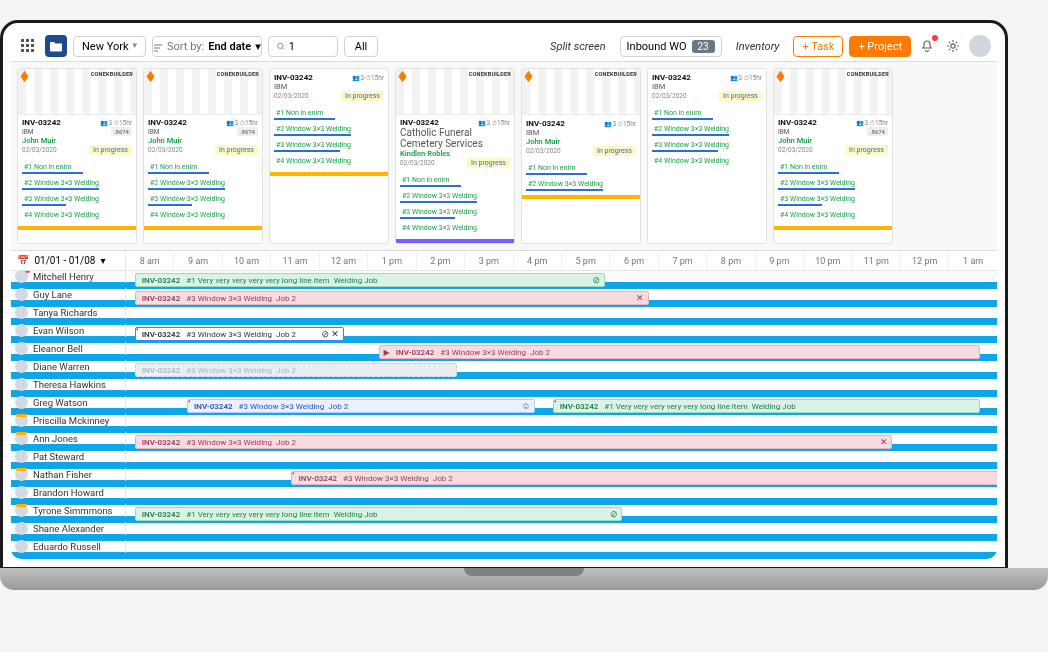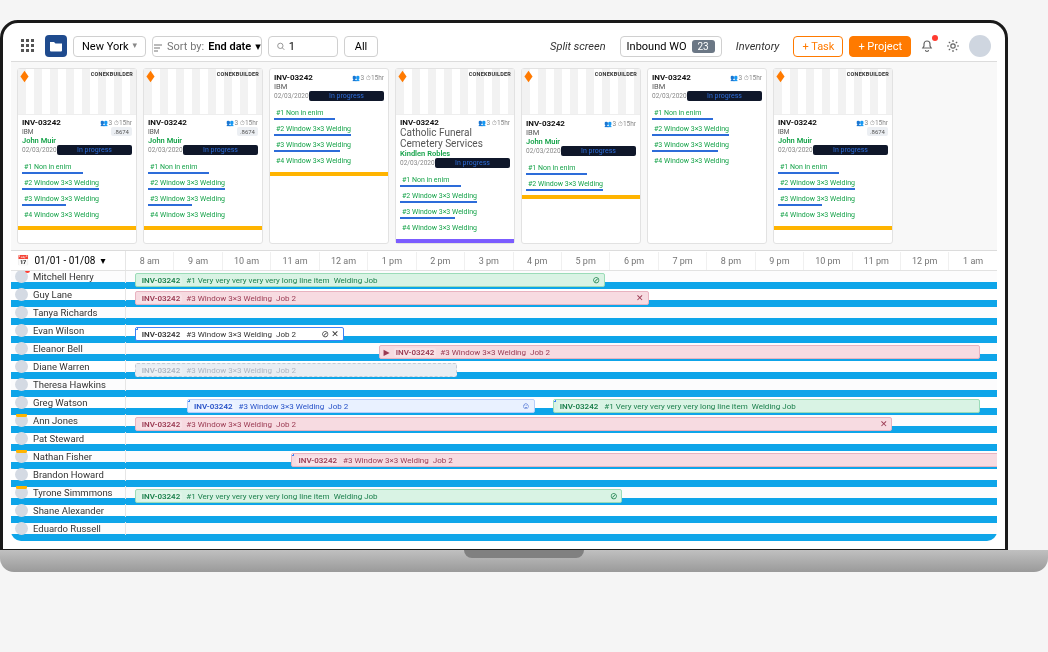--- a/index.html
+++ b/index.html
@@ -36,21 +36,21 @@
 .card { width:120px; background:#fff; border:1px solid #e2e2e2; border-radius:3px; font-size:7.5px; display:flex; flex-direction:column; position:relative; }
 .card .thumb { height:46px; background:repeating-linear-gradient(90deg,#f2f2f2 0 8px,#fff 8px 16px),#fafafa; border-bottom:1px solid #eee; position:relative; }
 .card .thumb::after{ content:"CONEKBUILDER"; position:absolute; right:3px; top:2px; font-size:5.5px; color:#333; font-weight:700; letter-spacing:0.2px; }
 .card .thumb::before{ content:""; position:absolute; left:3px; top:4px; width:7px; height:7px; background:#ff7a00; transform:rotate(45deg) skew(10deg,10deg); }
 .card .hdr { padding:3px 4px; }
 .card .inv { font-weight:700; color:#111; font-size:8px; }
 .card .meta-row { display:flex; justify-content:space-between; align-items:center; color:#888; font-size:6.5px; }
 .card .ibm { color:#555; }
 .card .name { color:#16a34a; font-weight:600; }
 .card .date { color:#888; }
-.status { color:#2d6cd9; font-size:7px; padding:1px 20px; background:#0f172a; border-radius:2px; display:inline-block; }
+.status { color:#2d6cd9; font-size:7px; padding:1px 4px; background:#fef9c3; border-radius:2px; display:inline-block; }
 .lines { padding:2px 4px 4px; display:flex; flex-direction:column; gap:2px; }
 .line-item { position:relative; padding:2px 2px 3px; }
 .line-item .txt { color:#16a34a; font-size:7px; }
 .line-item .bar { position:absolute; left:0; bottom:0; height:2px; background:#2d6cd9; }
 .card .bottom-bar { height:4px; }
 .bottom-yellow { background:#ffb400; }
 .bottom-purple { background:#7b5cff; }
 .mini-badge { background:#eceff3; color:#555; font-size:6px; padding:1px 3px; border-radius:2px; }
 
 
@@ -455,20 +455,27 @@
                   <span class="handle left"></span>
                   <span class="inv-chip">INV-03242</span>
                   <span>#1 Very very very very very long line item</span>
                   <span>Welding Job</span>
                 </div>
               </div>
             </div>
             <div class="tl-row">
               <div class="person-cell">
                 <div class="av hat"></div>
+                <span class="pname">Priscilla Mckinney</span>
+              </div>
+              <div class="lane"></div>
+            </div>
+            <div class="tl-row">
+              <div class="person-cell">
+                <div class="av hat"></div>
                 <span class="pname">Ann Jones</span>
               </div>
               <div class="lane">
                 <div class="task-bar tb-pink" style="left: 1%; width: 87%;">
                   <span class="inv-chip">INV-03242</span>
                   <span>#3 Window 3×3 Welding</span>
                   <span>Job 2</span>
                   <span class="icons">✕</span>
                 </div>
               </div>

